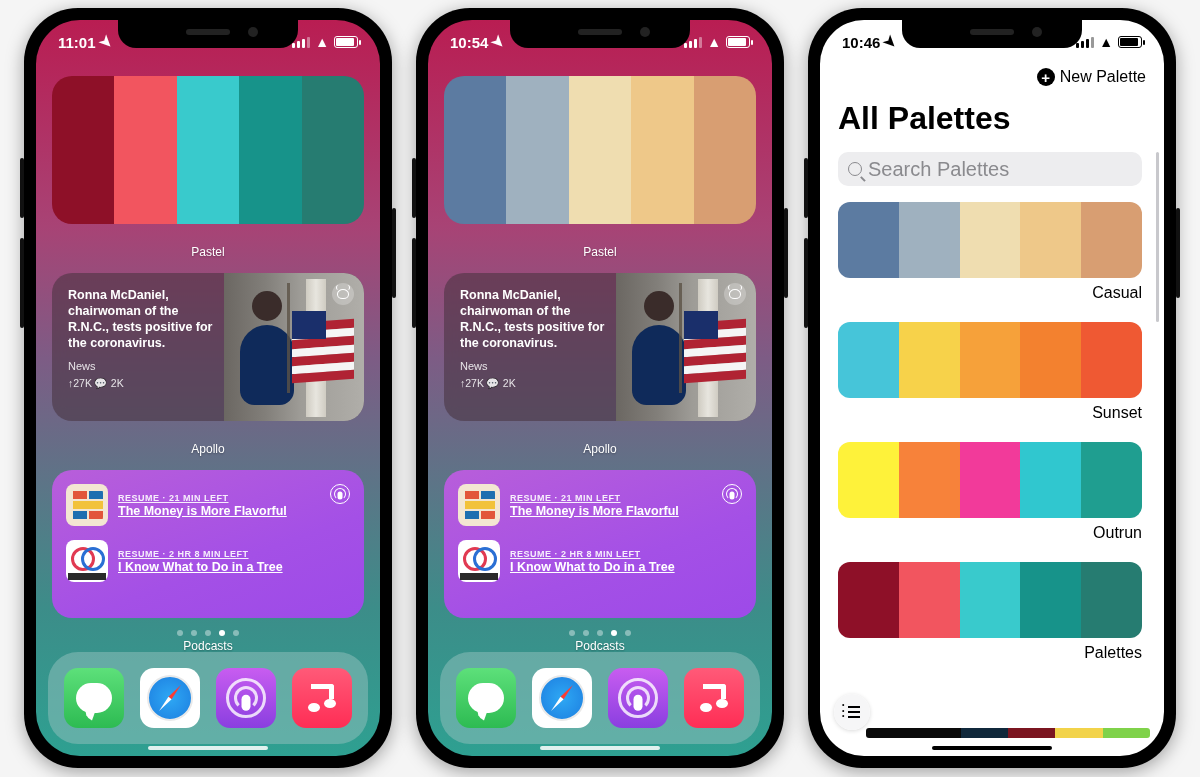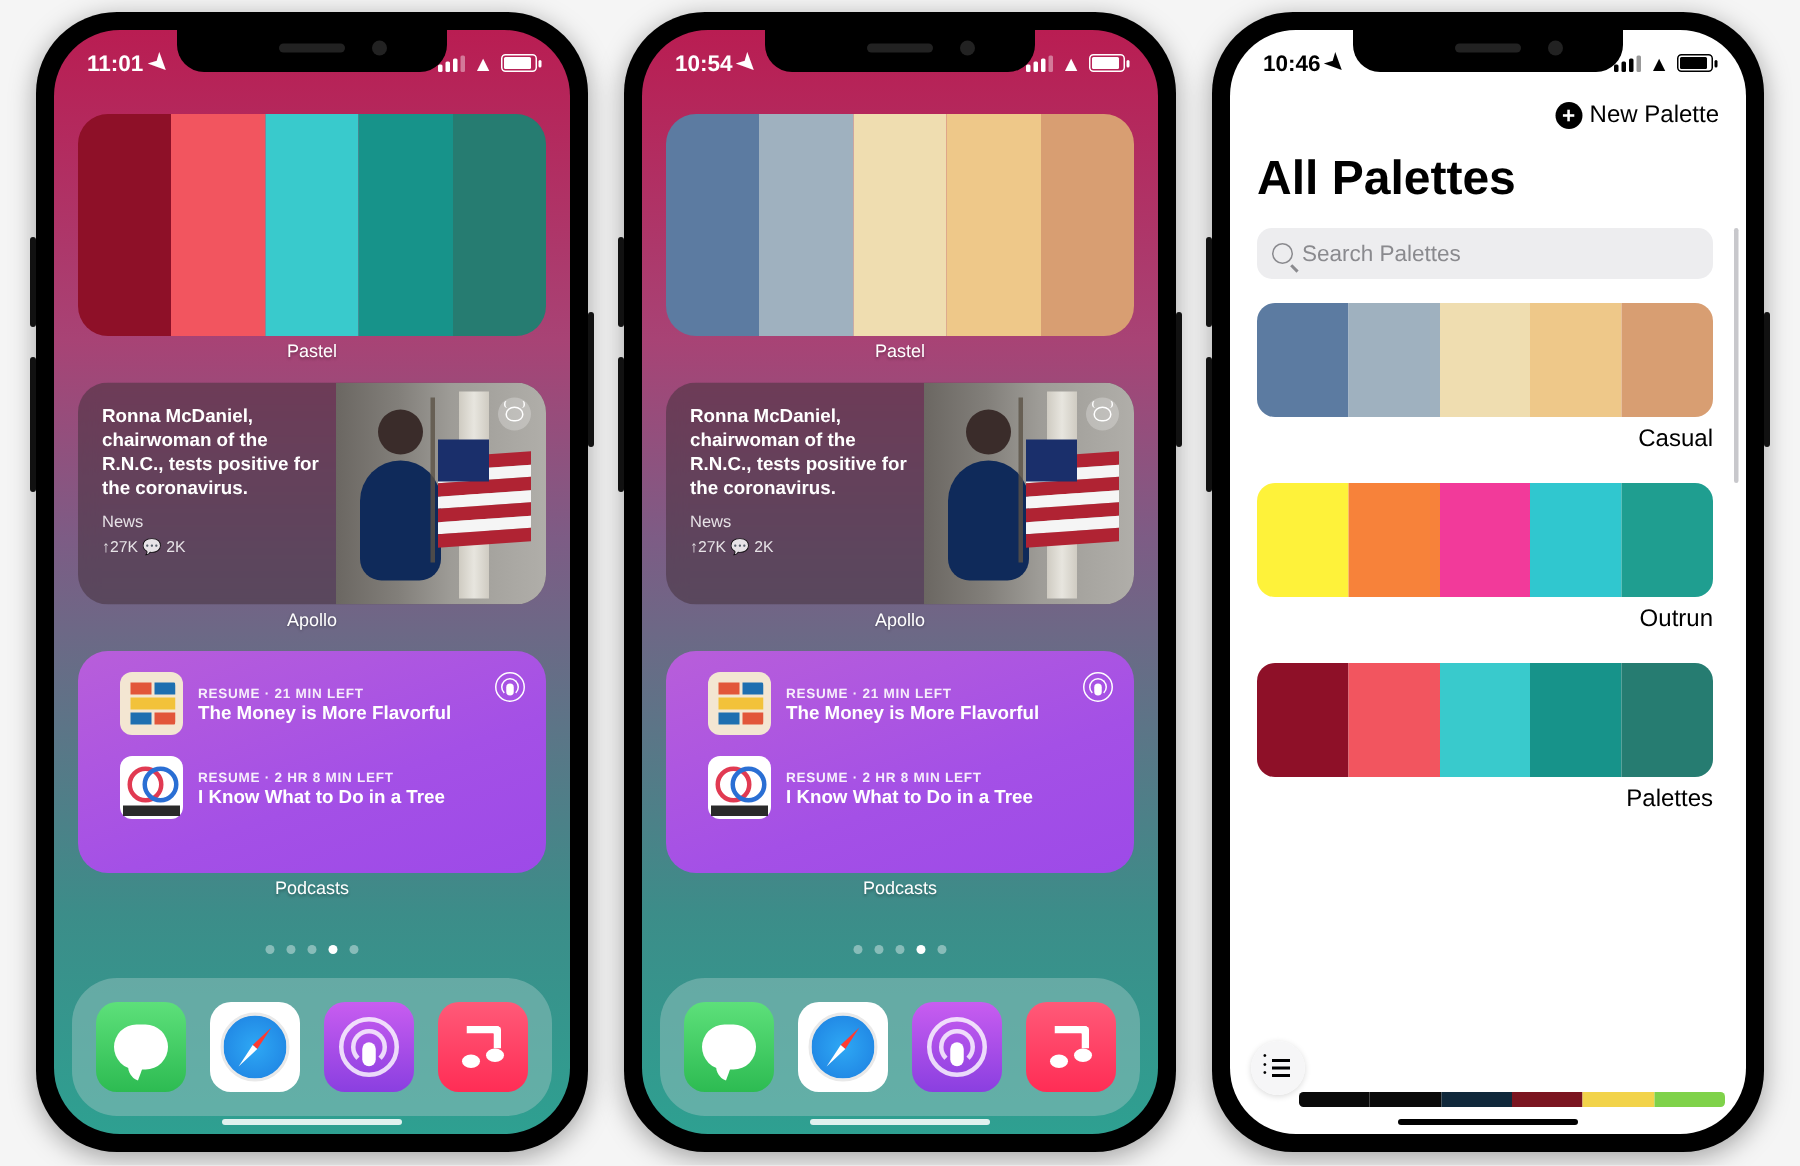--- a/index.html
+++ b/index.html
@@ -44,21 +44,21 @@
   .sigbars span { width:3px; background: currentColor; border-radius:1px; }
   .sigbars span:nth-child(1){height:5px} .sigbars span:nth-child(2){height:7px}
   .sigbars span:nth-child(3){height:9px} .sigbars span:nth-child(4){height:11px; opacity:.4}
   .wifi { font-size:14px; }
   .batt { width:24px; height:12px; border:1.5px solid currentColor; border-radius:3px; position:relative; }
   .batt::after { content:""; position:absolute; right:-4px; top:3px; width:2.5px; height:5px; background:currentColor; border-radius:1px;}
   .batt .fill { position:absolute; left:1px; top:1px; bottom:1px; width:80%; background:currentColor; border-radius:1px;}
 
   
   .widgets { position:absolute; top:56px; left:16px; right:16px; }
-  .widget { border-radius:20px; overflow:hidden; margin-bottom:3px; }
+  .widget { border-radius:20px; overflow:hidden; margin-bottom:21px; }
   .wlabel { text-align:center; color:#fff; font-size:12px; margin:2px 0 14px; text-shadow:0 1px 2px rgba(0,0,0,.3);}
   .palette-row { display:flex; height:148px; }
   .palette-row div { flex:1; }
 
   
   .apollo { display:flex; height:148px; background:rgba(70,50,60,.55); backdrop-filter: blur(6px); color:#fff; position:relative;}
   .apollo .txt { flex:1.05; padding:14px 10px 10px 16px; font-size:12.5px; line-height:1.28; font-weight:600;}
   .apollo .src { margin-top:8px; font-size:11px; opacity:.85; font-weight:500;}
   .apollo .meta { margin-top:4px; font-size:10.5px; opacity:.85; font-weight:500;}
   .apollo .img { flex:1; position:relative; background: linear-gradient(90deg,#6b6762 0%, #827f7a 30%, #9e9c97 55%, #b0aea9 100%);}
@@ -72,21 +72,21 @@
   .person { position:absolute; left:16px; top:18px; width:54px; height:118px; }
   .person .head { width:30px; height:30px; border-radius:50%; background:#3a2c2a; margin:0 auto 4px;}
   .person .body { width:54px; height:80px; border-radius:30px 30px 16px 16px; background:#0f2a5a;}
   .pillar { position:absolute; left:82px; top:6px; width:20px; height:138px; background:linear-gradient(90deg,#d4d0c6,#efede6,#d4d0c6); opacity:.9;}
   .apollo .badge { position:absolute; right:10px; top:10px; width:22px; height:22px; border-radius:50%; background:rgba(255,255,255,.25); display:flex; align-items:center; justify-content:center; }
   .apollo .badge .alien{ width:12px; height:10px; border:1.6px solid #fff; border-radius:50% 50% 45% 45%; position:relative;}
   .apollo .badge .alien::before{content:"";position:absolute;top:-5px;left:-2px;width:4px;height:5px;border-left:1.5px solid #fff;border-radius:50%;}
   .apollo .badge .alien::after{content:"";position:absolute;top:-5px;right:-2px;width:4px;height:5px;border-right:1.5px solid #fff;border-radius:50%;}
 
   
-  .pod { height:148px; background:linear-gradient(160deg,#b85eda,#a450e6 60%,#9d4ae8); color:#fff; padding:14px 28px 8px; position:relative;}
+  .pod { height:148px; background:linear-gradient(160deg,#b85eda,#a450e6 60%,#9d4ae8); color:#fff; padding:14px 14px 8px; position:relative;text-decoration:underline;}
   .pod .row { display:flex; align-items:center; gap:10px; margin-bottom:14px;}
   .pod .art { width:42px; height:42px; border-radius:8px; flex-shrink:0; }
   .art1 { background:#f3e6d2; position:relative;}
   .art1::before{content:"";position:absolute;inset:5px;border-radius:4px;
     background:
       linear-gradient(#e2563a,#e2563a) 2px 2px/14px 8px no-repeat,
       linear-gradient(#1e6fb0,#1e6fb0) 18px 2px/14px 8px no-repeat,
       linear-gradient(#f2c23a,#f2c23a) 2px 12px/30px 8px no-repeat,
       linear-gradient(#1e6fb0,#1e6fb0) 2px 22px/14px 8px no-repeat,
       linear-gradient(#e2563a,#e2563a) 18px 22px/14px 8px no-repeat; }
@@ -126,21 +126,21 @@
   .ic-music .note{position:relative;width:24px;height:28px;}
   .ic-music .note::before{content:"";position:absolute;right:0;top:0;width:18px;height:10px;border-top:5px solid #fff;border-right:5px solid #fff;border-top-right-radius:3px;}
   .ic-music .note::after{content:"";position:absolute;left:-2px;bottom:0;width:12px;height:9px;background:#fff;border-radius:50%;}
   .ic-music .note .d2{position:absolute;right:-2px;bottom:4px;width:12px;height:9px;background:#fff;border-radius:50%;}
 
   
   .bg-white{ background:#fff; color:#000;}
   .nav { position:absolute; top:48px; right:18px; display:flex; align-items:center; gap:5px; font-size:16px; font-weight:500;}
   .nav .plus{ width:18px;height:18px;background:#000;border-radius:50%;display:flex;align-items:center;justify-content:center;color:#fff;font-size:15px;font-weight:700;line-height:1;}
   .h1 { position:absolute; top:80px; left:18px; font-size:32px; font-weight:800;}
-  .search { position:absolute; top:132px; left:18px; right:22px; height:34px; background:#ededef; border-radius:10px; display:flex; align-items:center; padding:15px 10px; gap:6px; color:#8a8a8e; font-size:15px;}
+  .search { position:absolute; top:132px; left:18px; right:22px; height:34px; background:#ededef; border-radius:10px; display:flex; align-items:center; padding:15px 10px; gap:6px; color:#8a8a8e; font-size:20px;}
   .search .mag{ width:14px;height:14px;border:1.8px solid #8a8a8e;border-radius:50%;position:relative;}
   .search .mag::after{content:"";position:absolute;right:-5px;bottom:-5px;width:6px;height:1.8px;background:#8a8a8e;transform:rotate(45deg);}
   .plist { position:absolute; top:182px; left:18px; right:22px; bottom:30px; overflow:hidden;text-align:right;}
   .pitem { margin-bottom:20px;}
   .pswatch { height:76px; border-radius:12px; overflow:hidden; display:flex;}
   .pswatch div{ flex:1;}
   .pname { margin-top:6px; font-size:16px; }
   .scrollind { position:absolute; top:132px; right:5px; width:3px; height:170px; background:#c8c8cc; border-radius:2px;}
   .listbtn { position:absolute; left:14px; bottom:26px; width:36px; height:36px; border-radius:50%; background:rgba(245,245,247,.95); box-shadow:0 1px 4px rgba(0,0,0,.15); display:flex; align-items:center; justify-content:center;}
   .listbtn .ic{width:16px;height:12px;position:relative;}
@@ -447,20 +447,30 @@
               <div style="background: rgb(92, 123, 161);"></div>
               <div style="background: rgb(159, 177, 191);"></div>
               <div style="background: rgb(239, 221, 176);"></div>
               <div style="background: rgb(238, 200, 137);"></div>
               <div style="background: rgb(216, 158, 114);"></div>
             </div>
             <div class="pname">Casual</div>
           </div>
           <div class="pitem">
             <div class="pswatch">
+              <div style="background: rgb(70, 197, 217);"></div>
+              <div style="background: rgb(247, 210, 74);"></div>
+              <div style="background: rgb(246, 161, 58);"></div>
+              <div style="background: rgb(243, 129, 47);"></div>
+              <div style="background: rgb(239, 89, 51);"></div>
+            </div>
+            <div class="pname">Sunset</div>
+          </div>
+          <div class="pitem">
+            <div class="pswatch">
               <div style="background: rgb(254, 242, 58);"></div>
               <div style="background: rgb(247, 130, 58);"></div>
               <div style="background: rgb(242, 58, 154);"></div>
               <div style="background: rgb(48, 199, 207);"></div>
               <div style="background: rgb(31, 158, 144);"></div>
             </div>
             <div class="pname">Outrun</div>
           </div>
           <div class="pitem">
             <div class="pswatch">

